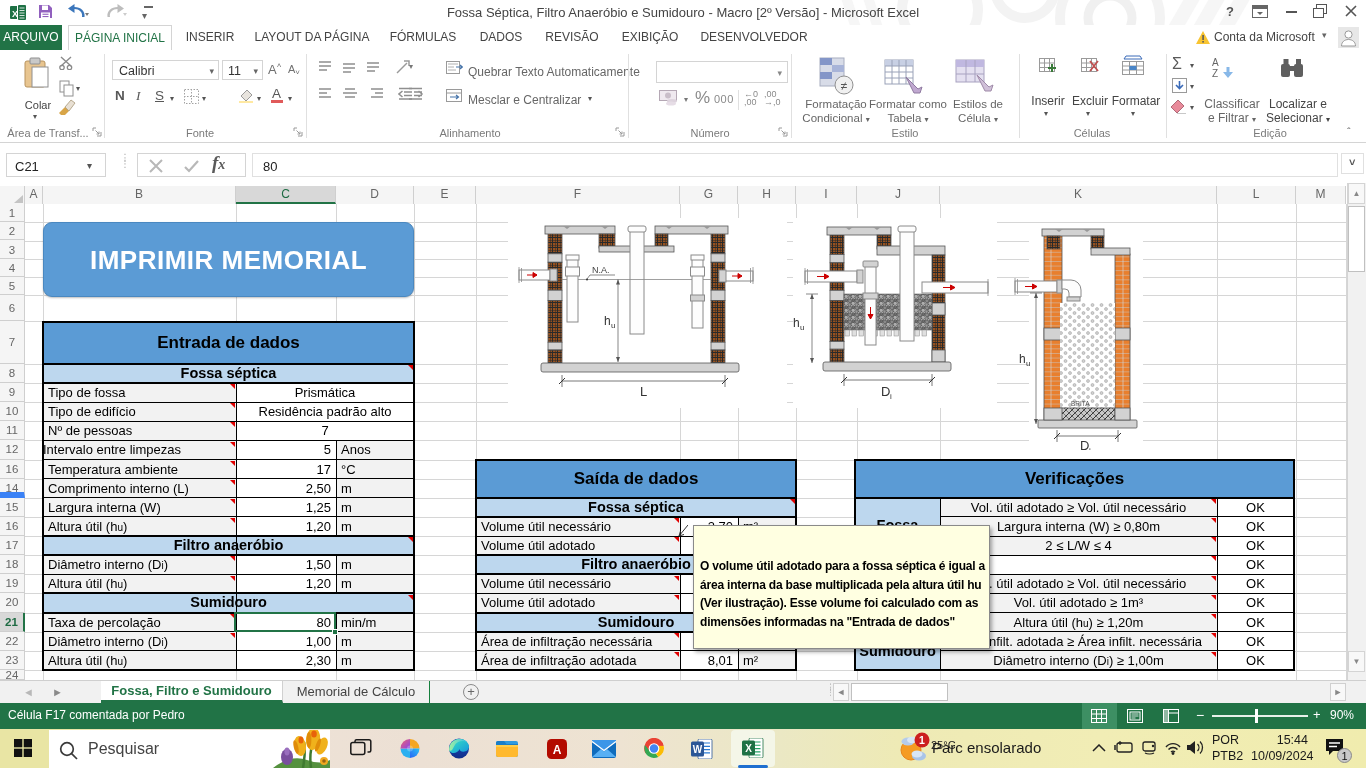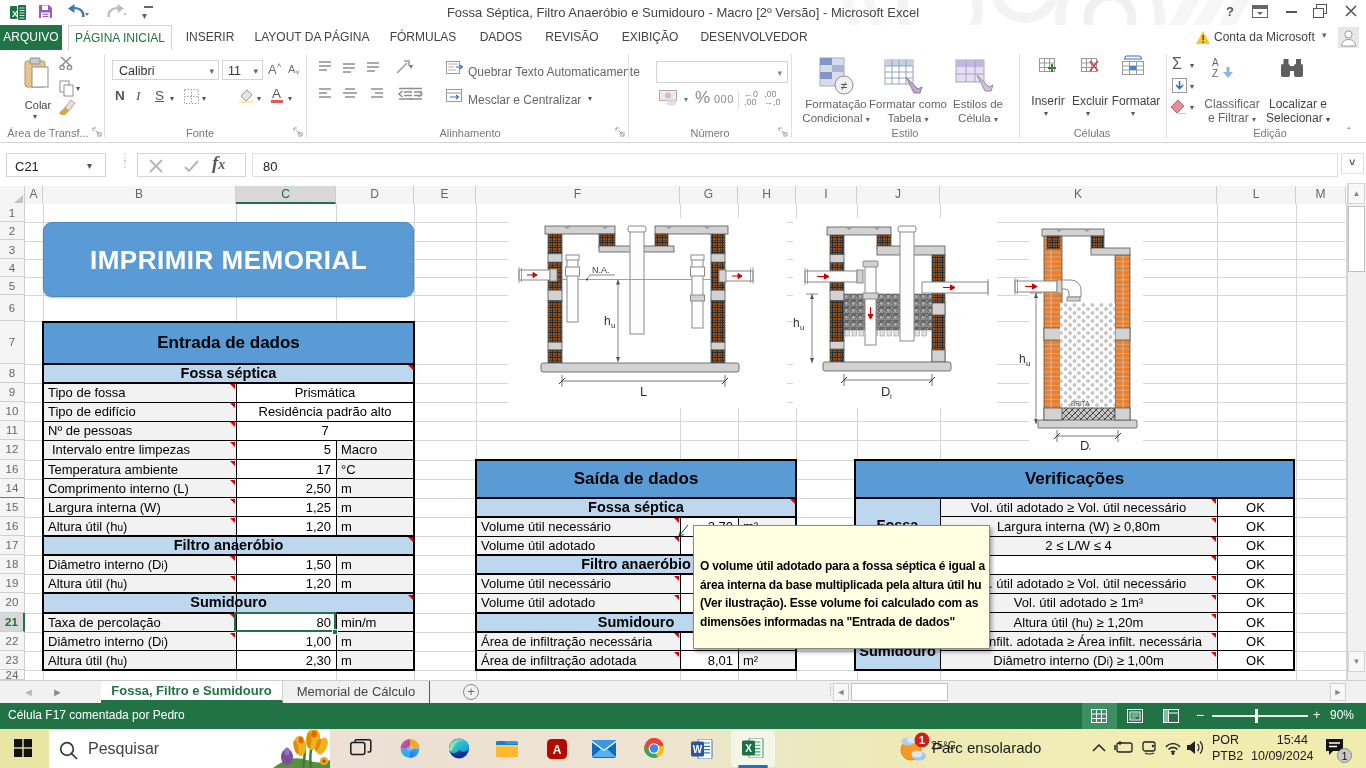--- a/index.html
+++ b/index.html
@@ -399,21 +399,21 @@
 <div class="abs" style="left:0;top:75.6px;width:25px;height:18.2px;background:#f5f5f5;border-right:1px solid #cfcfcf;border-bottom:1px solid #cfcfcf;text-align:center;font-size:11.5px;font-weight:normal;color:#666;line-height:18.2px">4</div>
 <div class="abs" style="left:0;top:93.8px;width:25px;height:18.2px;background:#f5f5f5;border-right:1px solid #cfcfcf;border-bottom:1px solid #cfcfcf;text-align:center;font-size:11.5px;font-weight:normal;color:#666;line-height:18.2px">5</div>
 <div class="abs" style="left:0;top:112.0px;width:25px;height:26.0px;background:#f5f5f5;border-right:1px solid #cfcfcf;border-bottom:1px solid #cfcfcf;text-align:center;font-size:11.5px;font-weight:normal;color:#666;line-height:26.0px">6</div>
 <div class="abs" style="left:0;top:138.0px;width:25px;height:42.5px;background:#f5f5f5;border-right:1px solid #cfcfcf;border-bottom:1px solid #cfcfcf;text-align:center;font-size:11.5px;font-weight:normal;color:#666;line-height:42.5px">7</div>
 <div class="abs" style="left:0;top:180.5px;width:25px;height:19.6px;background:#f5f5f5;border-right:1px solid #cfcfcf;border-bottom:1px solid #cfcfcf;text-align:center;font-size:11.5px;font-weight:normal;color:#666;line-height:19.6px">8</div>
 <div class="abs" style="left:0;top:200.1px;width:25px;height:19.1px;background:#f5f5f5;border-right:1px solid #cfcfcf;border-bottom:1px solid #cfcfcf;text-align:center;font-size:11.5px;font-weight:normal;color:#666;line-height:19.1px">9</div>
 <div class="abs" style="left:0;top:219.2px;width:25px;height:19.0px;background:#f5f5f5;border-right:1px solid #cfcfcf;border-bottom:1px solid #cfcfcf;text-align:center;font-size:11.5px;font-weight:normal;color:#666;line-height:19.0px">10</div>
 <div class="abs" style="left:0;top:238.2px;width:25px;height:19.2px;background:#f5f5f5;border-right:1px solid #cfcfcf;border-bottom:1px solid #cfcfcf;text-align:center;font-size:11.5px;font-weight:normal;color:#666;line-height:19.2px">11</div>
 <div class="abs" style="left:0;top:257.4px;width:25px;height:19.2px;background:#f5f5f5;border-right:1px solid #cfcfcf;border-bottom:1px solid #cfcfcf;text-align:center;font-size:11.5px;font-weight:normal;color:#666;line-height:19.2px">12</div>
 <div class="abs" style="left:0;top:276.6px;width:25px;height:19.0px;background:#f5f5f5;border-right:1px solid #cfcfcf;border-bottom:1px solid #cfcfcf;text-align:center;font-size:11.5px;font-weight:normal;color:#666;line-height:19.0px">16</div>
-<div class="abs" style="left:0;top:295.6px;width:25px;height:19.2px;background:#f5f5f5;border-right:1px solid #cfcfcf;border-bottom:1px solid #3b82f6;text-align:center;font-size:11.5px;font-weight:normal;color:#666;line-height:19.2px">14</div>
+<div class="abs" style="left:0;top:295.6px;width:25px;height:19.2px;background:#f5f5f5;border-right:1px solid #cfcfcf;border-bottom:6px solid #3b82f6;text-align:center;font-size:11.5px;font-weight:normal;color:#666;line-height:19.2px">14</div>
 <div class="abs" style="left:0;top:314.8px;width:25px;height:19.1px;background:#f5f5f5;border-right:1px solid #cfcfcf;border-bottom:1px solid #cfcfcf;text-align:center;font-size:11.5px;font-weight:normal;color:#666;line-height:19.1px">15</div>
 <div class="abs" style="left:0;top:333.9px;width:25px;height:19.1px;background:#f5f5f5;border-right:1px solid #cfcfcf;border-bottom:1px solid #cfcfcf;text-align:center;font-size:11.5px;font-weight:normal;color:#666;line-height:19.1px">16</div>
 <div class="abs" style="left:0;top:353.0px;width:25px;height:19.2px;background:#f5f5f5;border-right:1px solid #cfcfcf;border-bottom:1px solid #cfcfcf;text-align:center;font-size:11.5px;font-weight:normal;color:#666;line-height:19.2px">17</div>
 <div class="abs" style="left:0;top:372.2px;width:25px;height:19.2px;background:#f5f5f5;border-right:1px solid #cfcfcf;border-bottom:1px solid #cfcfcf;text-align:center;font-size:11.5px;font-weight:normal;color:#666;line-height:19.2px">18</div>
 <div class="abs" style="left:0;top:391.4px;width:25px;height:19.0px;background:#f5f5f5;border-right:1px solid #cfcfcf;border-bottom:1px solid #cfcfcf;text-align:center;font-size:11.5px;font-weight:normal;color:#666;line-height:19.0px">19</div>
 <div class="abs" style="left:0;top:410.4px;width:25px;height:19.2px;background:#f5f5f5;border-right:1px solid #cfcfcf;border-bottom:1px solid #cfcfcf;text-align:center;font-size:11.5px;font-weight:normal;color:#666;line-height:19.2px">20</div>
 <div class="abs" style="left:0;top:429.6px;width:25px;height:19.2px;background:#d8d8d8;border-right:2px solid #217346;border-bottom:1px solid #cfcfcf;text-align:center;font-size:11.5px;font-weight:bold;color:#1e6b43;line-height:19.2px">21</div>
 <div class="abs" style="left:0;top:448.8px;width:25px;height:19.0px;background:#f5f5f5;border-right:1px solid #cfcfcf;border-bottom:1px solid #cfcfcf;text-align:center;font-size:11.5px;font-weight:normal;color:#666;line-height:19.0px">22</div>
 <div class="abs" style="left:0;top:467.8px;width:25px;height:19.1px;background:#f5f5f5;border-right:1px solid #cfcfcf;border-bottom:1px solid #cfcfcf;text-align:center;font-size:11.5px;font-weight:normal;color:#666;line-height:19.1px">23</div>
 <div class="abs" style="left:0;top:486.9px;width:25px;height:10.1px;background:#f5f5f5;border-right:1px solid #cfcfcf;border-bottom:1px solid #cfcfcf;text-align:center;font-size:11.5px;font-weight:normal;color:#666;line-height:10.1px">24</div>
@@ -454,23 +454,23 @@
 <div class="gl-h" style="left:25px;top:467.8px;width:1321px"></div>
 <div class="gl-h" style="left:25px;top:486.9px;width:1321px"></div>
 <div class="cell abs" style="left:43px;top:138.5px;width:371px;height:42.0px;background:#5b9bd5;font-size:17px;font-weight:bold;text-align:center;line-height:42.0px;">Entrada de dados</div>
 <div class="cell abs" style="left:43px;top:180.5px;width:371px;height:19.6px;background:#bdd7ee;font-size:14.5px;font-weight:bold;text-align:center;line-height:19.6px;">Fossa séptica</div>
 <div class="cell abs" style="left:43px;top:200.1px;width:193px;height:19.1px;background:#f2f2f2;font-size:13px;font-weight:normal;text-align:left;line-height:19.1px;padding-left:5px;">Tipo de fossa</div>
 <div class="cell abs" style="left:236px;top:200.1px;width:178px;height:19.1px;background:#fff;font-size:13px;font-weight:normal;text-align:center;line-height:19.1px;">Prismática</div>
 <div class="cell abs" style="left:43px;top:219.2px;width:193px;height:19.0px;background:#f2f2f2;font-size:13px;font-weight:normal;text-align:left;line-height:19.0px;padding-left:5px;">Tipo de edifício</div>
 <div class="cell abs" style="left:236px;top:219.2px;width:178px;height:19.0px;background:#fff;font-size:13px;font-weight:normal;text-align:center;line-height:19.0px;">Residência padrão alto</div>
 <div class="cell abs" style="left:43px;top:238.2px;width:193px;height:19.2px;background:#f2f2f2;font-size:13px;font-weight:normal;text-align:left;line-height:19.2px;padding-left:5px;">Nº de pessoas</div>
 <div class="cell abs" style="left:236px;top:238.2px;width:178px;height:19.2px;background:#fff;font-size:13px;font-weight:normal;text-align:center;line-height:19.2px;">7</div>
-<div class="cell abs" style="left:43px;top:257.4px;width:193px;height:19.2px;background:#f2f2f2;font-size:13px;font-weight:normal;text-align:left;line-height:19.2px;padding-left:9px;">Intervalo entre limpezas</div>
+<div class="cell abs" style="left:43px;top:257.4px;width:193px;height:19.2px;background:#f2f2f2;font-size:13px;font-weight:normal;text-align:left;line-height:19.2px;padding-left:0;">Intervalo entre limpezas</div>
 <div class="cell abs" style="left:236px;top:257.4px;width:100px;height:19.2px;background:#fff;font-size:13px;font-weight:normal;text-align:right;line-height:19.2px;padding-right:5px;">5</div>
-<div class="cell abs" style="left:336px;top:257.4px;width:78px;height:19.2px;background:#f2f2f2;font-size:13px;font-weight:normal;text-align:left;line-height:19.2px;padding-left:5px;">Macro</div>
+<div class="cell abs" style="left:336px;top:257.4px;width:78px;height:19.2px;background:#f2f2f2;font-size:13px;font-weight:normal;text-align:left;line-height:19.2px;padding-left:5px;">Anos</div>
 <div class="cell abs" style="left:43px;top:276.6px;width:193px;height:19.0px;background:#f2f2f2;font-size:13px;font-weight:normal;text-align:left;line-height:19.0px;padding-left:5px;">Temperatura ambiente</div>
 <div class="cell abs" style="left:236px;top:276.6px;width:100px;height:19.0px;background:#fff;font-size:13px;font-weight:normal;text-align:right;line-height:19.0px;padding-right:5px;">17</div>
 <div class="cell abs" style="left:336px;top:276.6px;width:78px;height:19.0px;background:#f2f2f2;font-size:13px;font-weight:normal;text-align:left;line-height:19.0px;padding-left:5px;">°C</div>
 <div class="cell abs" style="left:43px;top:295.6px;width:193px;height:19.2px;background:#f2f2f2;font-size:13px;font-weight:normal;text-align:left;line-height:19.2px;padding-left:5px;">Comprimento interno (L)</div>
 <div class="cell abs" style="left:236px;top:295.6px;width:100px;height:19.2px;background:#fff;font-size:13px;font-weight:normal;text-align:right;line-height:19.2px;padding-right:5px;">2,50</div>
 <div class="cell abs" style="left:336px;top:295.6px;width:78px;height:19.2px;background:#f2f2f2;font-size:13px;font-weight:normal;text-align:left;line-height:19.2px;padding-left:5px;">m</div>
 <div class="cell abs" style="left:43px;top:314.8px;width:193px;height:19.1px;background:#f2f2f2;font-size:13px;font-weight:normal;text-align:left;line-height:19.1px;padding-left:5px;">Largura interna (W)</div>
 <div class="cell abs" style="left:236px;top:314.8px;width:100px;height:19.1px;background:#fff;font-size:13px;font-weight:normal;text-align:right;line-height:19.1px;padding-right:5px;">1,25</div>
 <div class="cell abs" style="left:336px;top:314.8px;width:78px;height:19.1px;background:#f2f2f2;font-size:13px;font-weight:normal;text-align:left;line-height:19.1px;padding-left:5px;">m</div>
 <div class="cell abs" style="left:43px;top:333.9px;width:193px;height:19.1px;background:#f2f2f2;font-size:13px;font-weight:normal;text-align:left;line-height:19.1px;padding-left:5px;">Altura útil (h<span style="font-size:10px">u</span>)</div>

